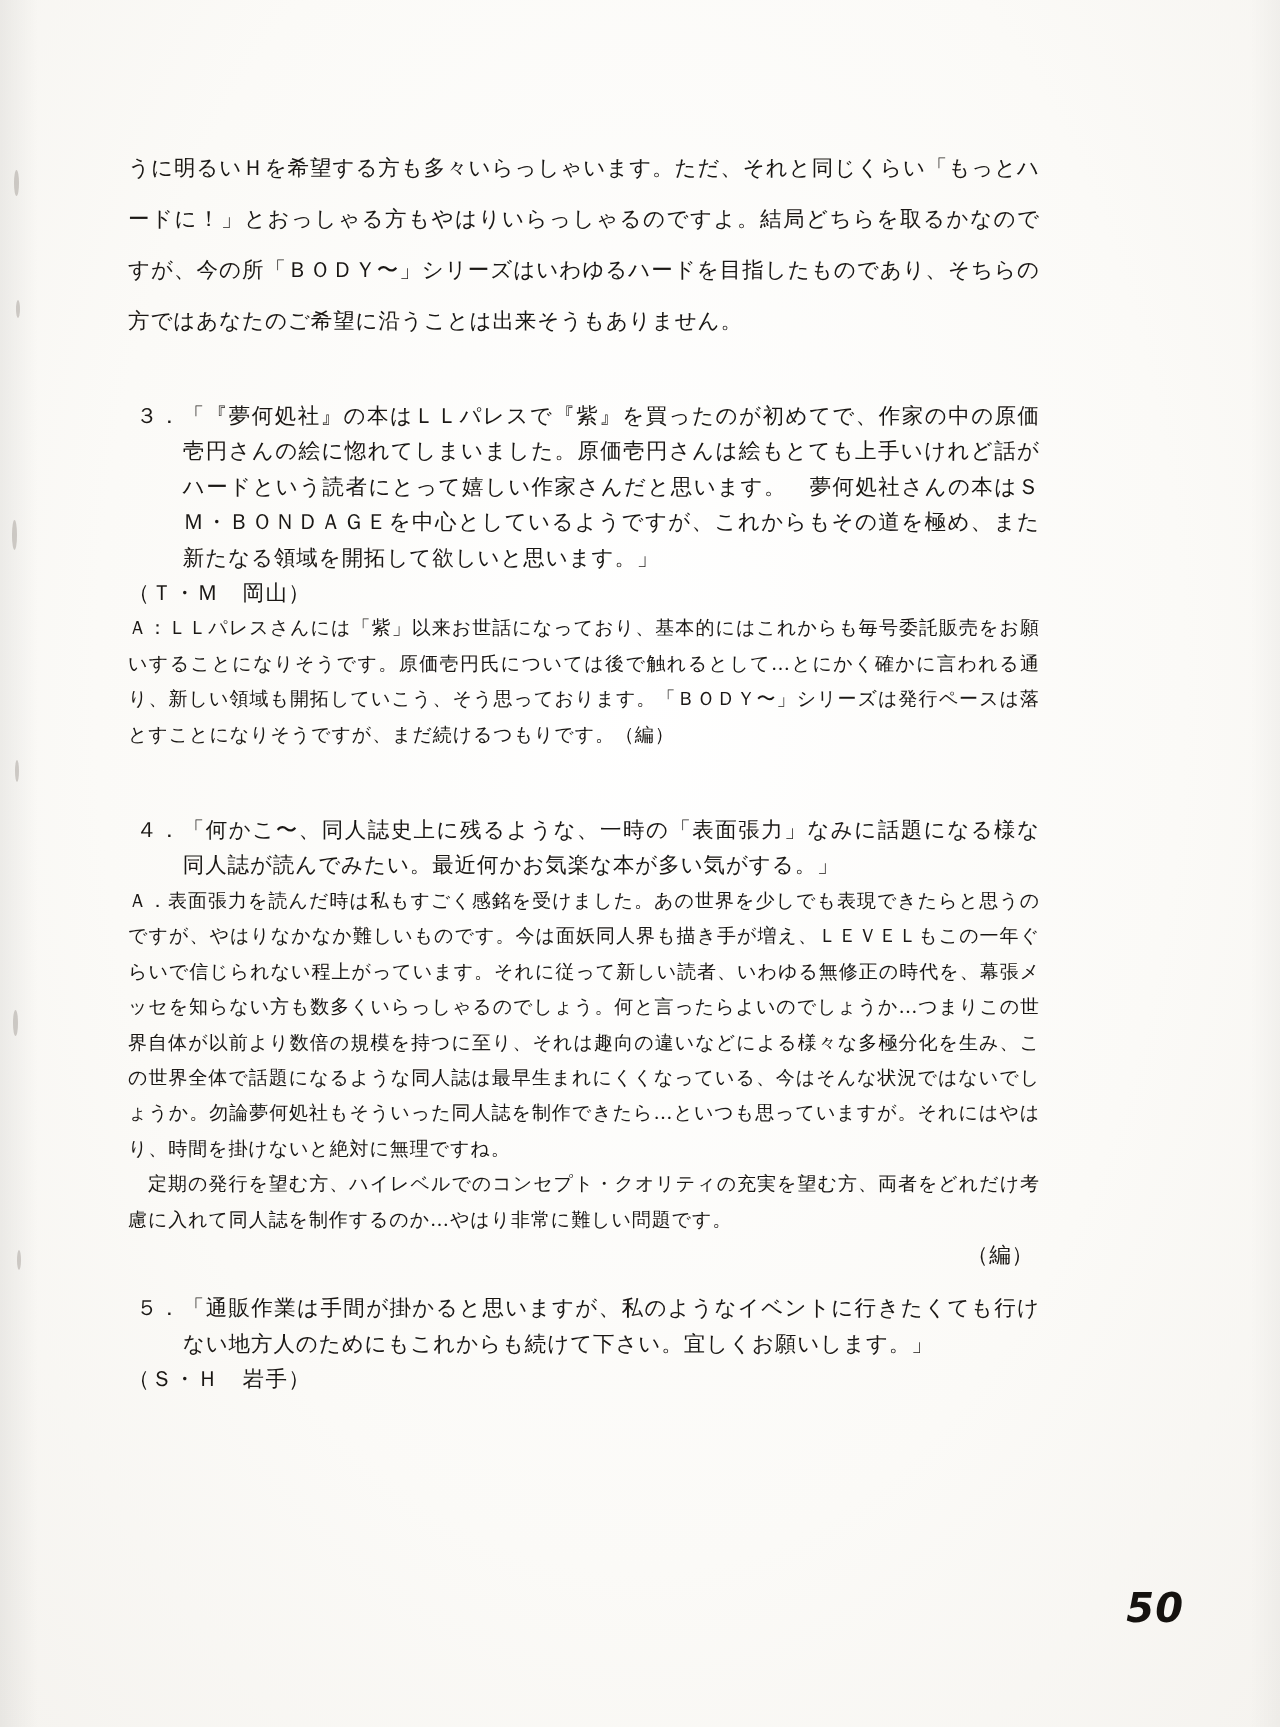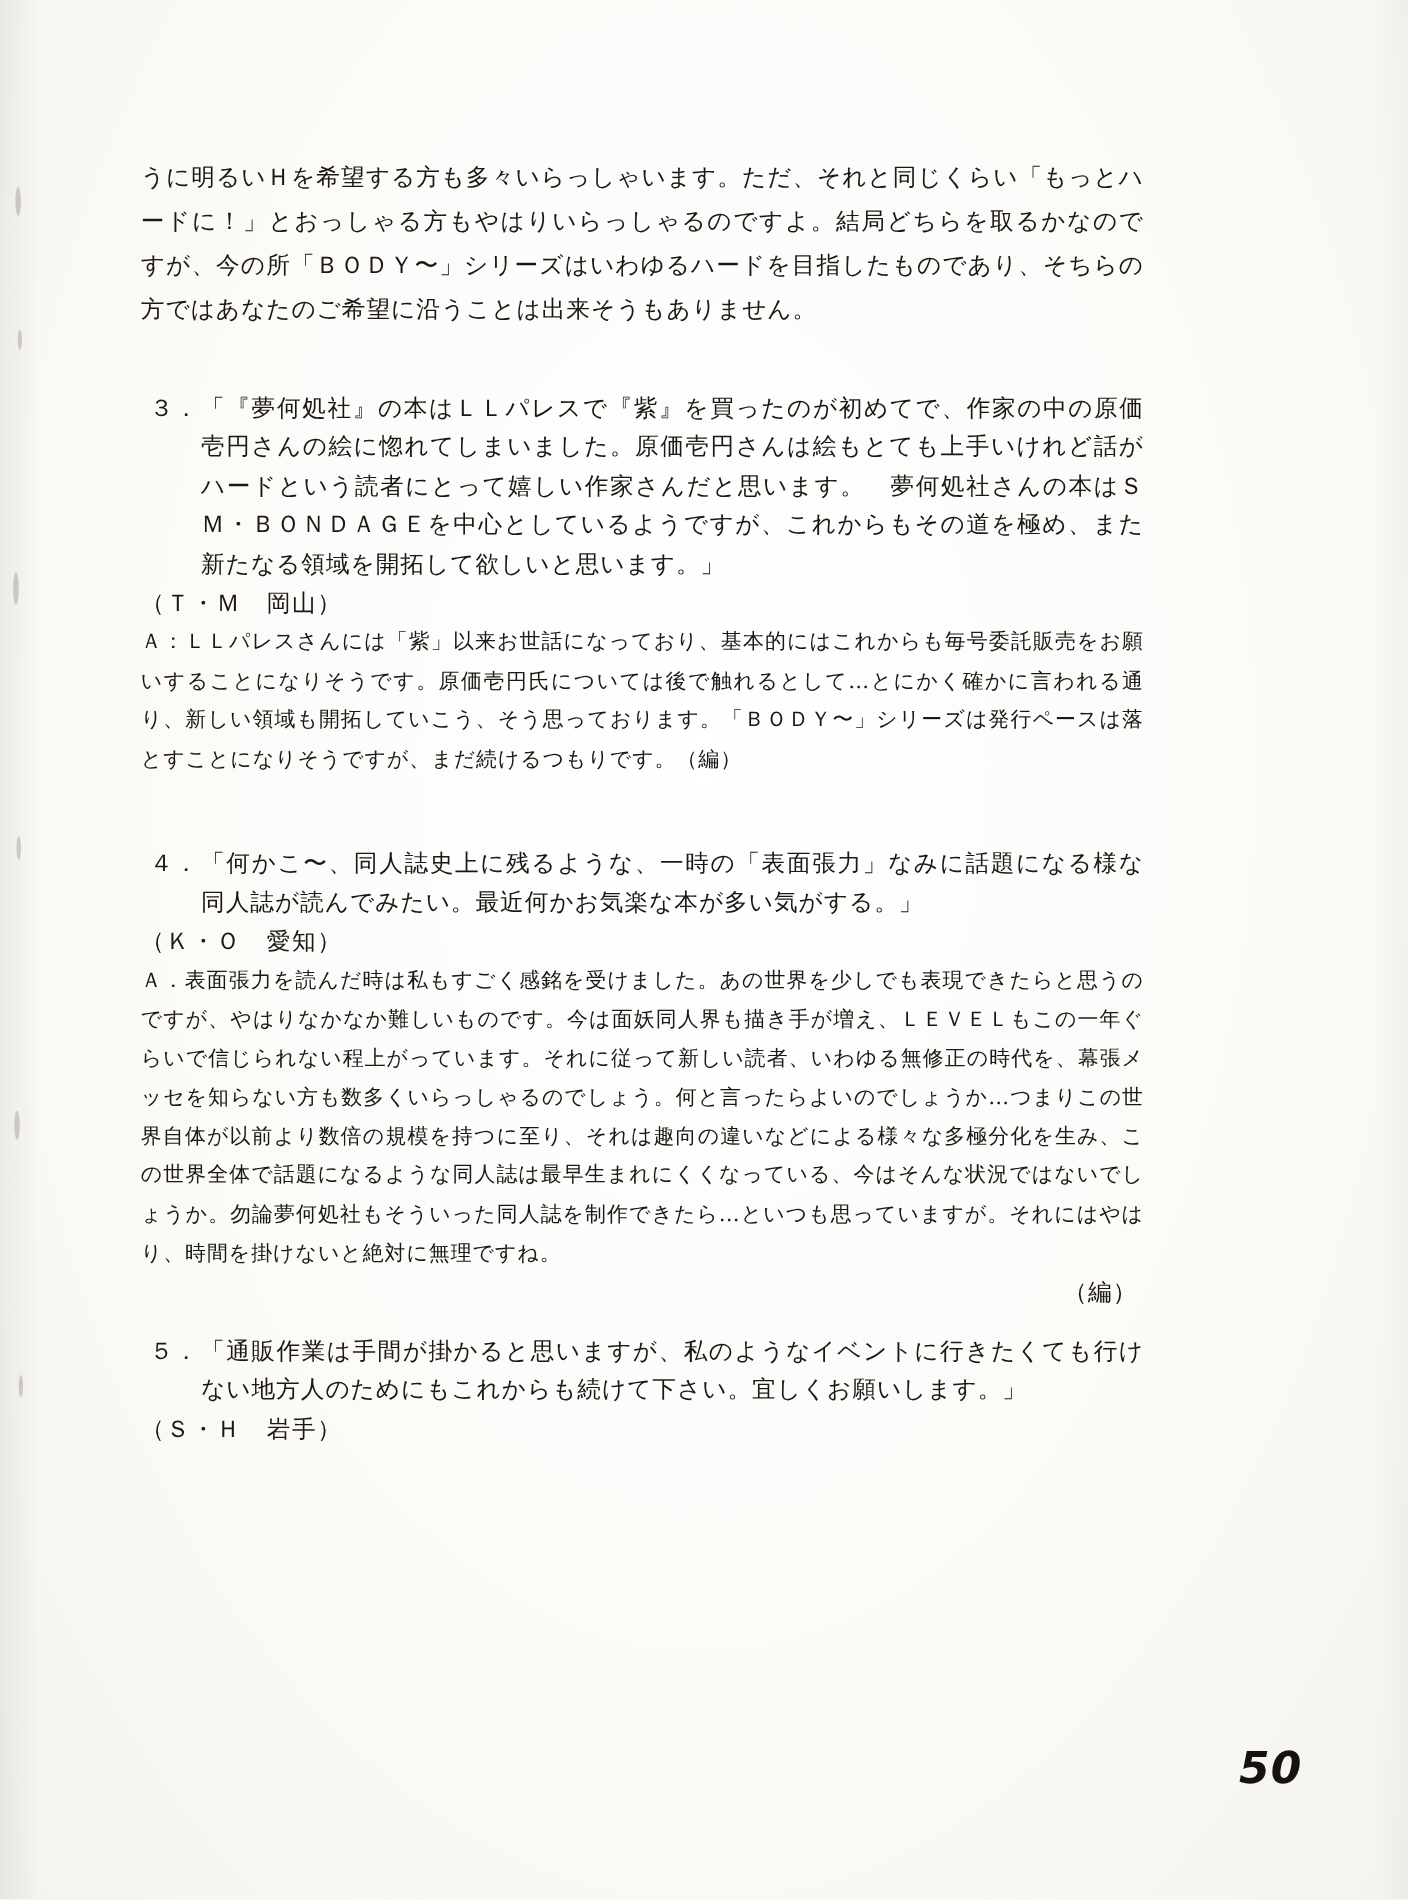--- a/index.html
+++ b/index.html
@@ -42,21 +42,21 @@
 
   .content {
     position: absolute;
     left: 128px;
     top: 142px;
     width: 912px;
   }
 
   .para {
     font-size: 21.5px;
-    line-height: 40px;
+    line-height: 51px;
     color: #1a1714;
     letter-spacing: 0.9px;
     text-align: justify;
     text-justify: inter-character;
     margin: 0;
     font-family: "DejaVu Serif", "Liberation Serif", serif;
   }
 
   .qa-block { margin-top: 0; }
 
@@ -153,22 +153,22 @@
       <div class="a-text">Ａ：ＬＬパレスさんには「紫」以来お世話になっており、基本的にはこれからも毎号委託販売をお願いすることになりそうです。原価壱円氏については後で触れるとして…とにかく確かに言われる通り、新しい領域も開拓していこう、そう思っております。「ＢＯＤＹ〜」シリーズは発行ペースは落とすことになりそうですが、まだ続けるつもりです。（編）</div>
     </div>
 
     <div class="gap-lg"></div>
 
     <div class="qa-block">
       <div class="q-row">
         <span class="q-num">４．</span>
         <span class="q-text">「何かこ〜、同人誌史上に残るような、一時の「表面張力」なみに話題になる様な同人誌が読んでみたい。最近何かお気楽な本が多い気がする。」</span>
       </div>
-      <div class="q-attrib">（Ｋ・Ｏ　愛知）</div>
       <div class="a-text">Ａ．表面張力を読んだ時は私もすごく感銘を受けました。あの世界を少しでも表現できたらと思うのですが、やはりなかなか難しいものです。今は面妖同人界も描き手が増え、ＬＥＶＥＬもこの一年ぐらいで信じられない程上がっています。それに従って新しい読者、いわゆる無修正の時代を、幕張メッセを知らない方も数多くいらっしゃるのでしょう。何と言ったらよいのでしょうか…つまりこの世界自体が以前より数倍の規模を持つに至り、それは趣向の違いなどによる様々な多極分化を生み、この世界全体で話題になるような同人誌は最早生まれにくくなっている、今はそんな状況ではないでしょうか。勿論夢何処社もそういった同人誌を制作できたら…といつも思っていますが。それにはやはり、時間を掛けないと絶対に無理ですね。</div>
+      <div class="a-text">　定期の発行を望む方、ハイレベルでのコンセプト・クオリティの充実を望む方、両者をどれだけ考慮に入れて同人誌を制作するのか…やはり非常に難しい問題です。</div>
       <div class="sig-right">（編）</div>
     </div>
 
     <div class="gap-sm"></div>
 
     <div class="qa-block">
       <div class="q-row">
         <span class="q-num">５．</span>
         <span class="q-text">「通販作業は手間が掛かると思いますが、私のようなイベントに行きたくても行けない地方人のためにもこれからも続けて下さい。宜しくお願いします。」</span>
       </div>

